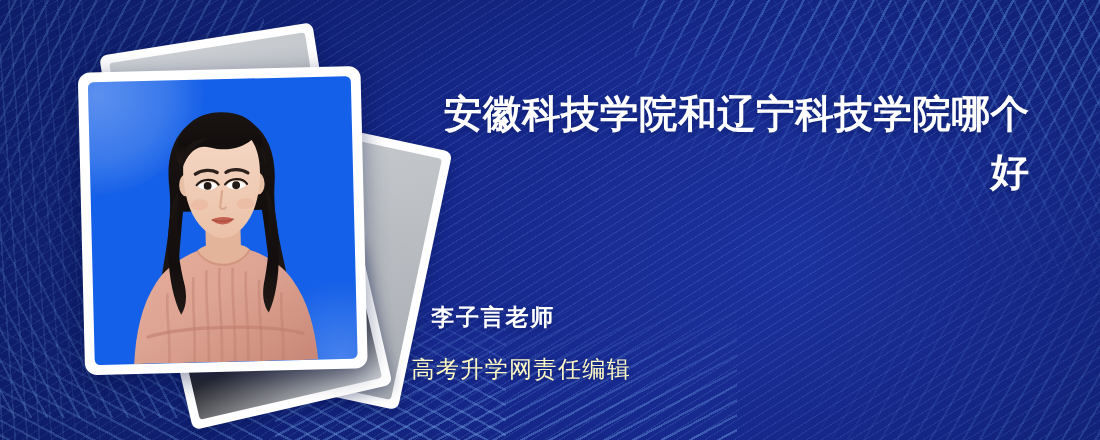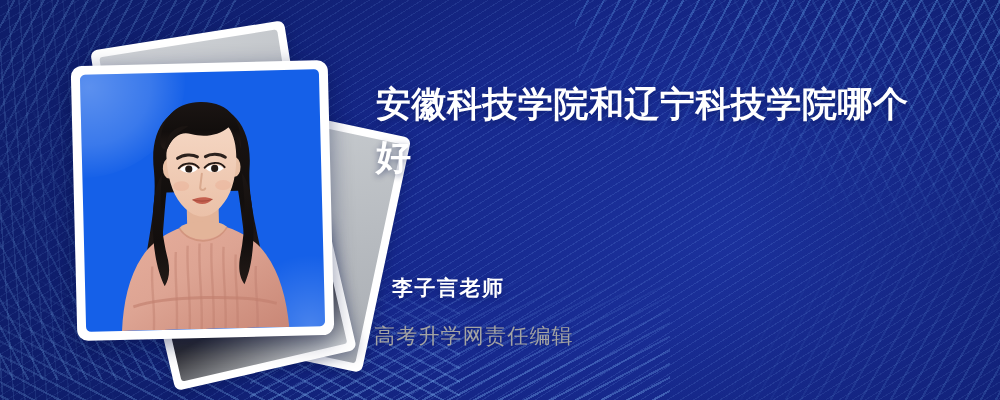--- a/index.html
+++ b/index.html
@@ -292,20 +292,21 @@
     height: 100%;
   }
 
   
   .text-col {
     position: absolute;
     left: 376px;
     top: 0;
     width: 600px;
     height: 400px;
+    text-align: right;
   }
   .headline {
     position: absolute;
     top: 78px;
     left: 0;
     width: 560px;
     color: #ffffff;
     font-size: 35px;
     font-weight: bold;
     line-height: 1.52;
@@ -319,21 +320,21 @@
     color: #ffffff;
     font-size: 21px;
     font-weight: bold;
     letter-spacing: 1.5px;
     text-shadow: 0 2px 6px rgba(5,16,70,0.45);
   }
   .byline-sub {
     position: absolute;
     top: 322px;
     left: -2px;
-    color: #a3a3a3;
+    color: #fef9c3;
     font-size: 21px;
     font-weight: normal;
     letter-spacing: 1.2px;
     text-shadow: 0 1px 5px rgba(5,16,70,0.4);
   }
 </style>
 </head>
 <body>
 
 <div class="stage">

